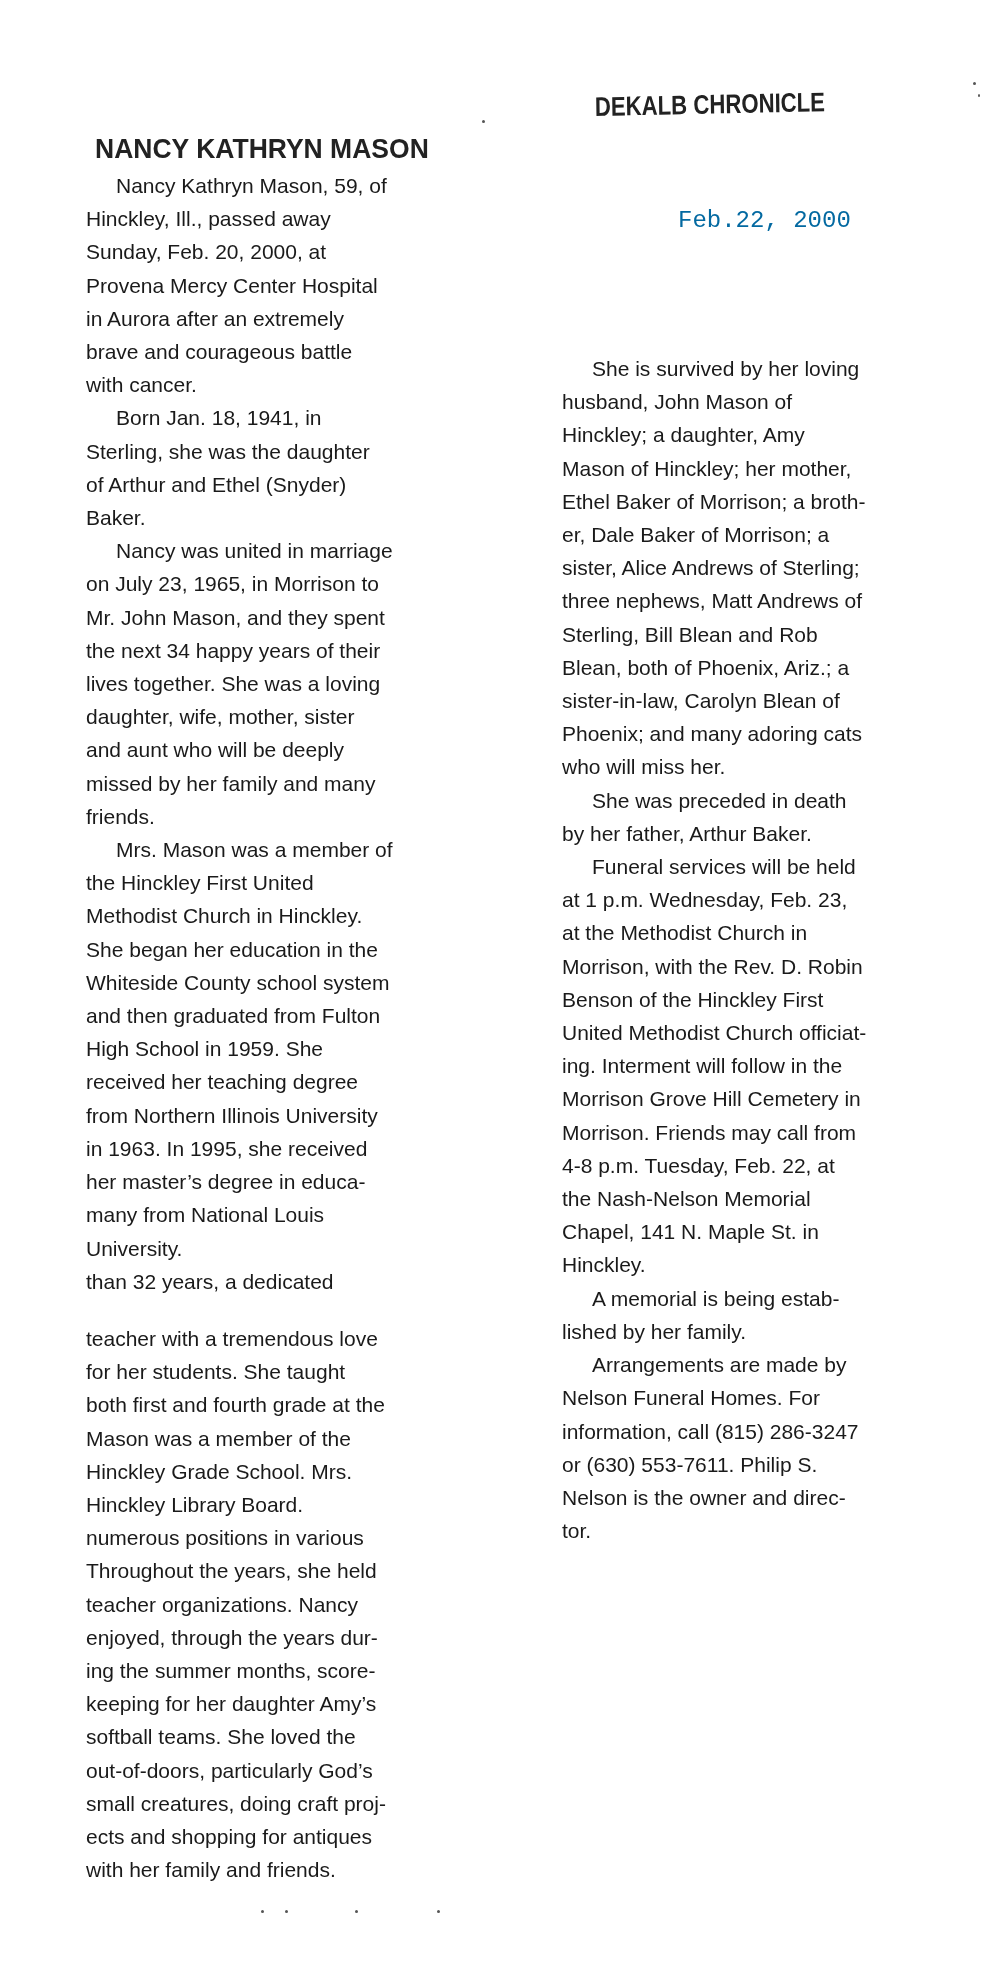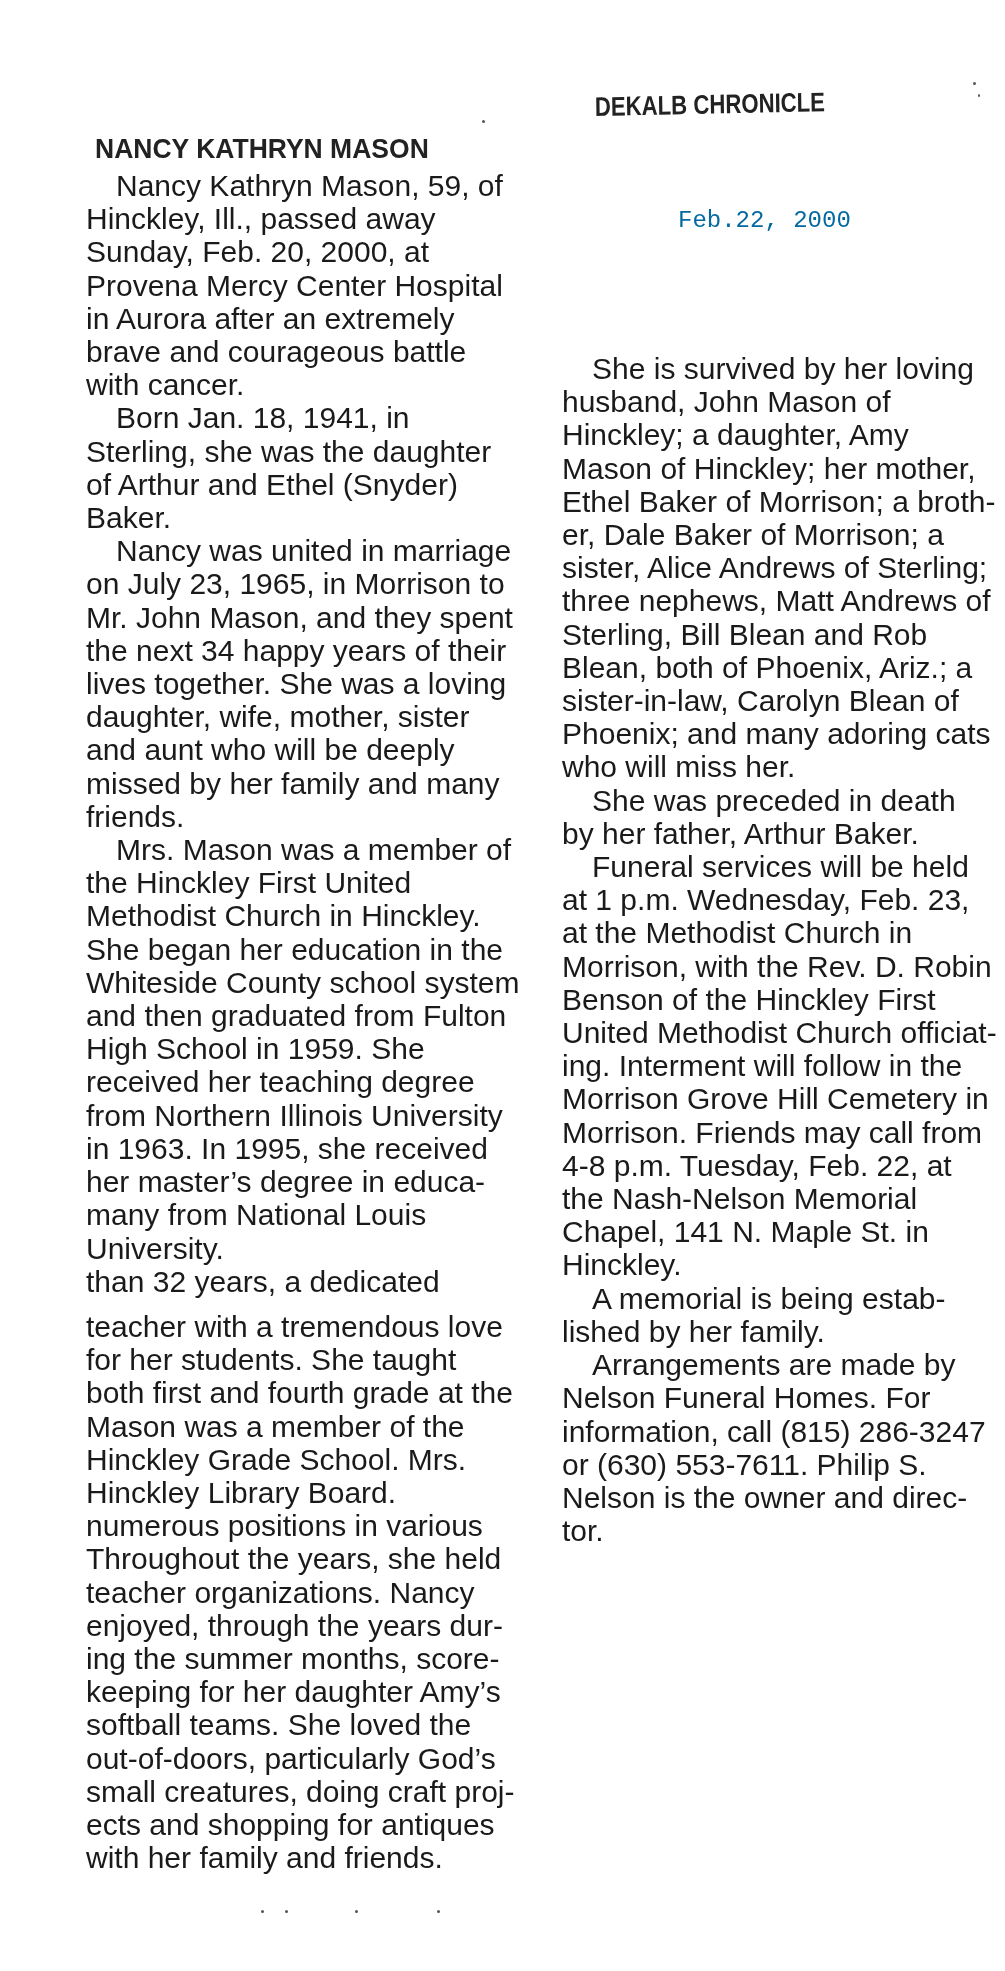--- a/index.html
+++ b/index.html
@@ -3,21 +3,21 @@
 <meta charset="utf-8">
 <style>
   html, body { margin: 0; padding: 0; background: #ffffff; }
   body {
     width: 1005px; height: 1971px; position: relative; overflow: hidden;
     color: #1a1a1a;
   }
   .col {
     position: absolute;
     font-family: "Liberation Sans", sans-serif;
-    font-size: 30px;
+    font-size: 21px;
     line-height: 33.2px;
   }
   .col .line { display: block; white-space: pre; }
   .col .line.indent { padding-left: 30px; }
   #left-col { left: 86px; top: 169px; width: 420px; }
   #right-col { left: 562px; top: 352px; width: 420px; }
   .headline {
     position: absolute; left: 95px; top: 132px;
     font-family: "Liberation Sans", sans-serif;
     font-weight: bold; font-size: 28.5px; letter-spacing: 0px;
@@ -82,21 +82,21 @@
       <span class="line">High School in 1959. She</span>
       <span class="line">received her teaching degree</span>
       <span class="line">from Northern Illinois University</span>
       <span class="line">in 1963. In 1995, she received</span>
       <span class="line">her master’s degree in educa-</span>
       <span class="line">many from National Louis</span>
       <span class="line">University.</span>
     </div>
     <div>
       <span class="line">than 32 years, a dedicated</span>
-      <span class="line" style="margin-top: 12px;">teacher with a tremendous love</span>
+      <span class="line" style="margin-top: 24px;">teacher with a tremendous love</span>
       <span class="line">for her students. She taught</span>
       <span class="line">both first and fourth grade at the</span>
       <span class="line">Mason was a member of the</span>
       <span class="line">Hinckley Grade School. Mrs.</span>
       <span class="line">Hinckley Library Board.</span>
       <span class="line">numerous positions in various</span>
       <span class="line">Throughout the years, she held</span>
       <span class="line">teacher organizations. Nancy</span>
       <span class="line">enjoyed, through the years dur-</span>
       <span class="line">ing the summer months, score-</span>

